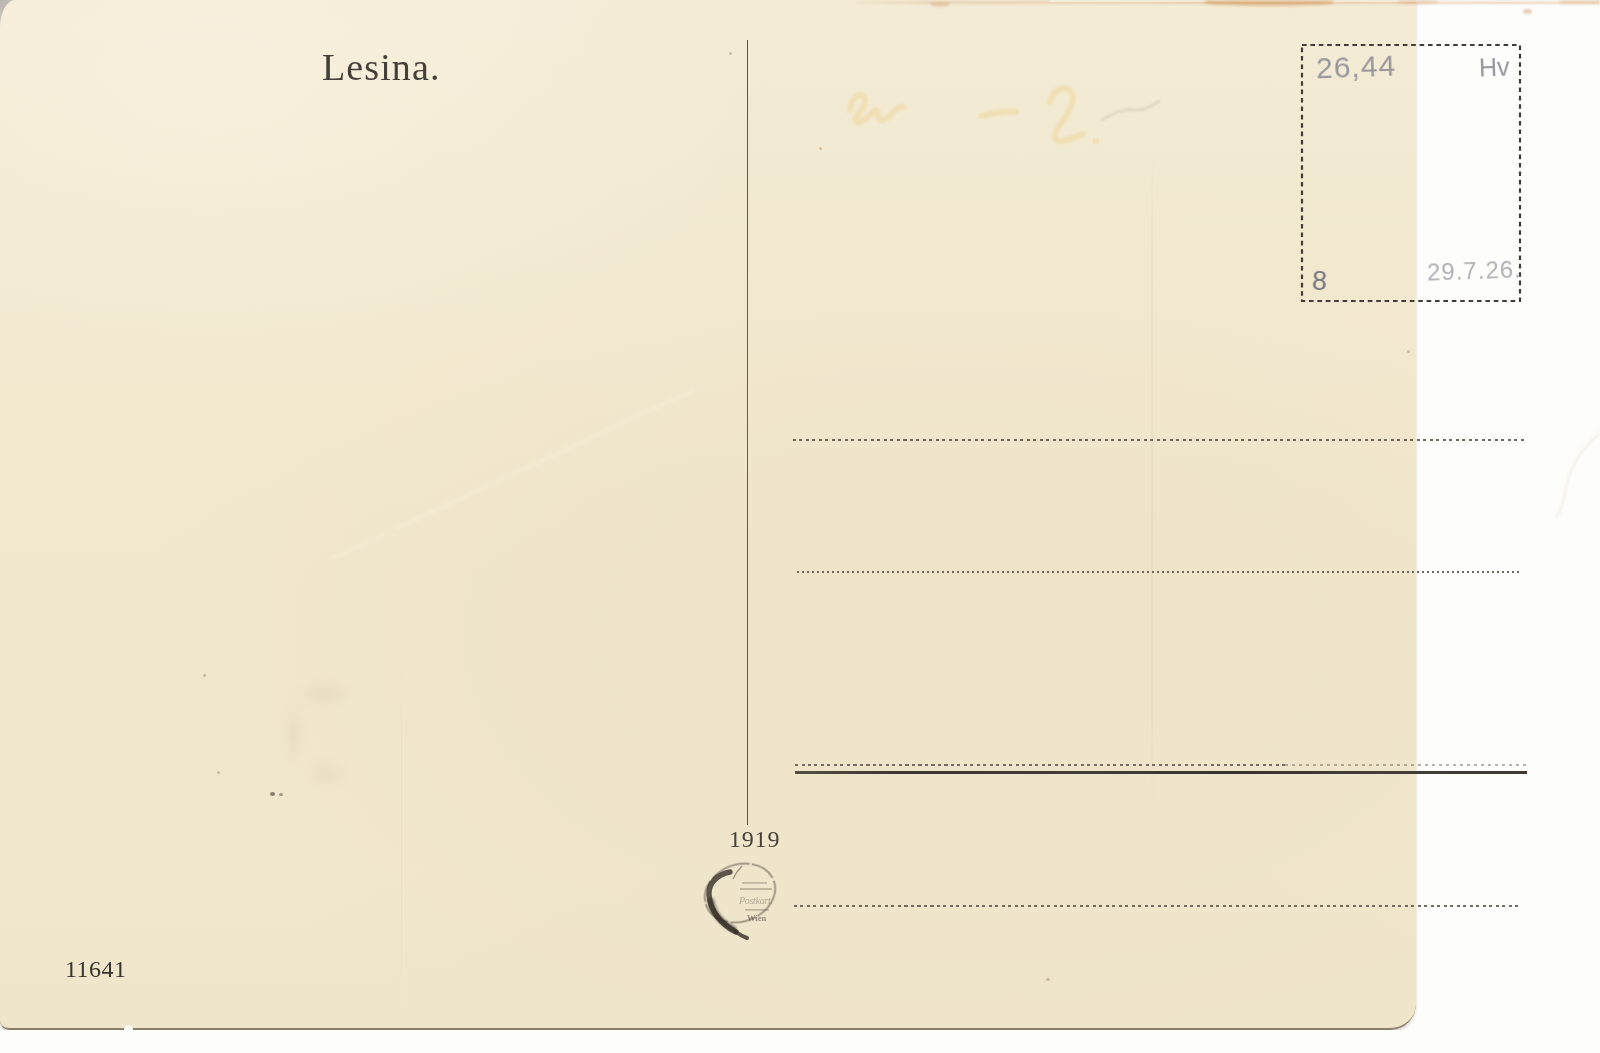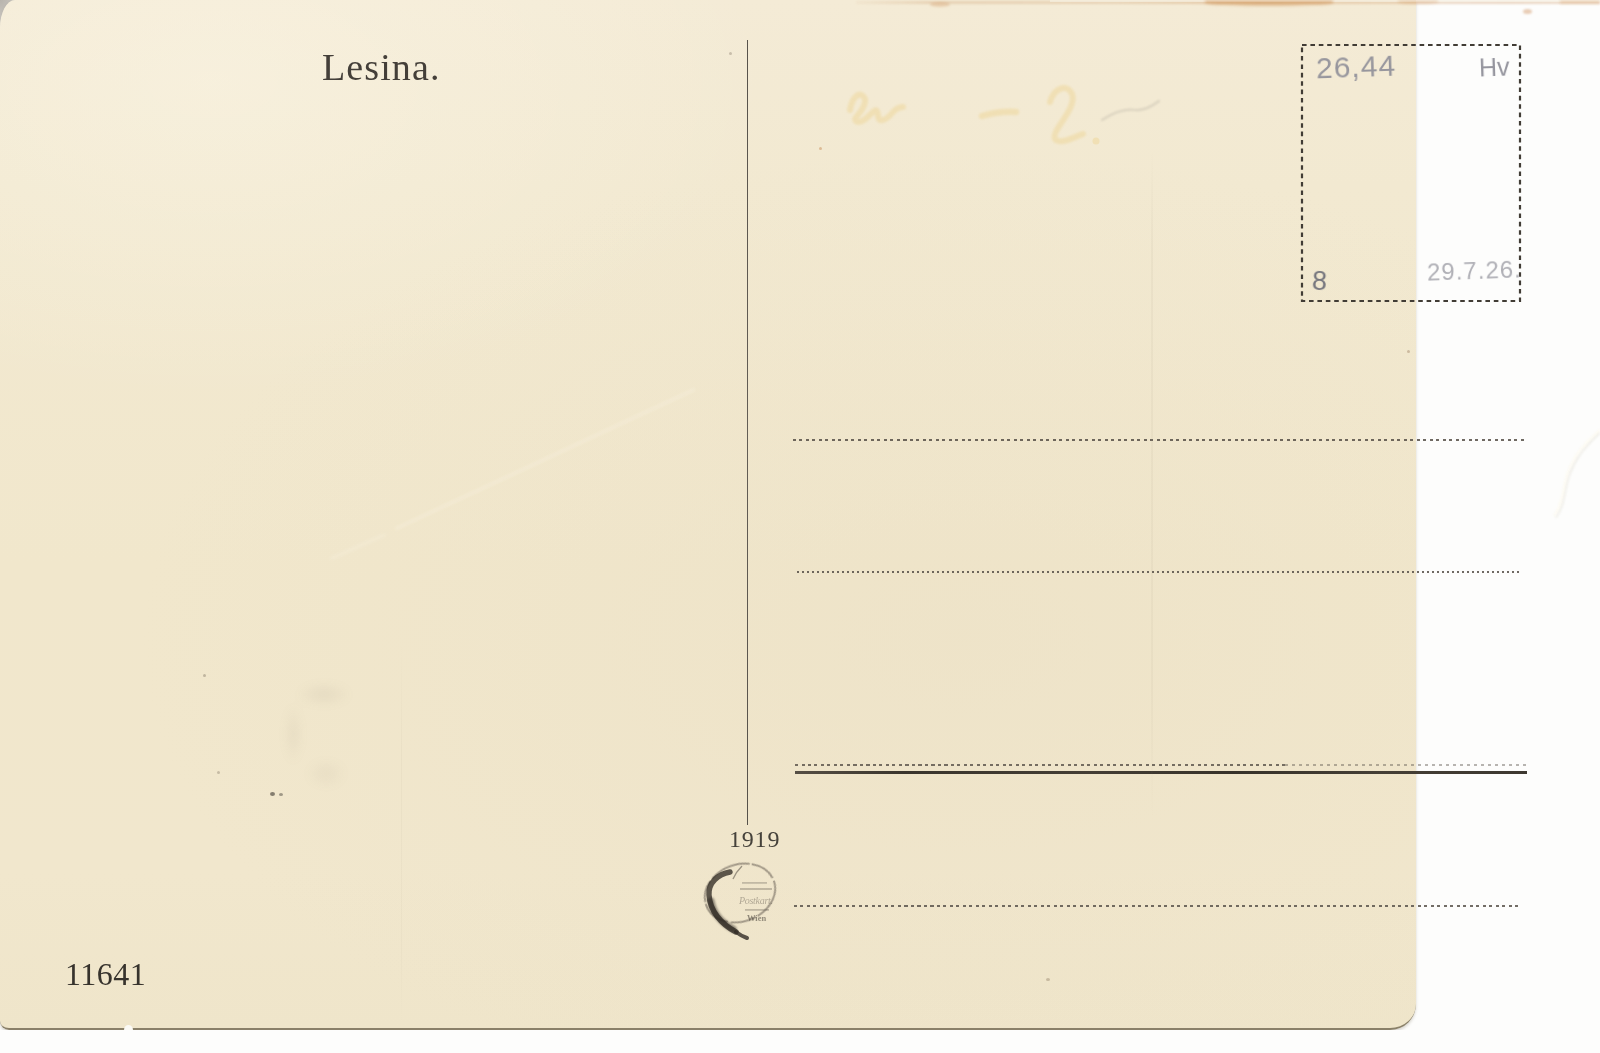--- a/index.html
+++ b/index.html
@@ -67,21 +67,21 @@
       <path d="M 41,77 C 45,80 49,82 52,83" fill="none" stroke="#332d26" stroke-width="4" stroke-linecap="round" opacity="0.8" filter="blur(0.4px)"></path>
       <path d="M 16,46 C 18,58 27,68 38,74" fill="none" stroke="#27221c" stroke-width="7" stroke-linecap="round" opacity="0.5" filter="blur(0.8px)"></path>
       <rect x="47" y="27" width="25" height="1.8" fill="#5a544b" opacity="0.3"></rect>
       <rect x="45" y="33" width="32" height="2" fill="#5a544b" opacity="0.32"></rect>
       <text x="44" y="49" font-family="Liberation Serif" font-style="italic" font-size="10" fill="#5a5249" opacity="0.42" filter="blur(0.4px)" letter-spacing="-0.3">Postkart.</text>
       <rect x="50" y="54" width="24" height="1.8" fill="#5a544b" opacity="0.32"></rect>
       <text x="52" y="66" font-family="Liberation Serif" font-weight="bold" font-size="8.5" fill="#433d35" opacity="0.55" filter="blur(0.3px)">Wien</text>
     </g>
   </svg>
 
-  <div class="abs serif" style="left:65px;top:956px;font-size:32px;color:#37332d;letter-spacing:0.5px;filter:blur(0.25px);">11641</div>
+  <div class="abs serif" style="left:65px;top:956px;font-size:24px;color:#37332d;letter-spacing:0.5px;filter:blur(0.25px);">11641</div>
 
   <div class="abs" style="left:856px;top:1px;width:744px;height:2.5px;filter:blur(0.9px);background:linear-gradient(90deg,rgba(195,130,70,0.05) 0%,rgba(190,125,65,0.22) 10%,rgba(188,120,58,0.20) 35%,rgba(195,125,60,0.30) 52%,rgba(200,135,75,0.26) 70%,rgba(190,118,55,0.28) 88%,rgba(195,125,62,0.24) 100%);"></div>
   <div class="abs" style="left:1050px;top:0;width:550px;height:1.5px;background:rgba(248,244,232,0.55);"></div>
 
   <div class="abs" style="left:930px;top:2px;width:20px;height:5px;border-radius:50%;background:rgba(195,115,45,0.22);filter:blur(1.2px);"></div>
   <div class="abs" style="left:1205px;top:0px;width:128px;height:6px;border-radius:0 0 50% 50%;background:rgba(198,118,45,0.36);filter:blur(1.6px);"></div>
   <div class="abs" style="left:1398px;top:0px;width:40px;height:4px;border-radius:0 0 50% 50%;background:rgba(200,122,48,0.22);filter:blur(1.4px);"></div>
   <div class="abs" style="left:1523px;top:9px;width:9px;height:5px;border-radius:50%;background:rgba(195,115,50,0.35);filter:blur(1px);"></div>
   <div class="abs" style="left:1560px;top:0px;width:40px;height:4px;background:rgba(205,130,60,0.24);filter:blur(1.4px);"></div>
 

